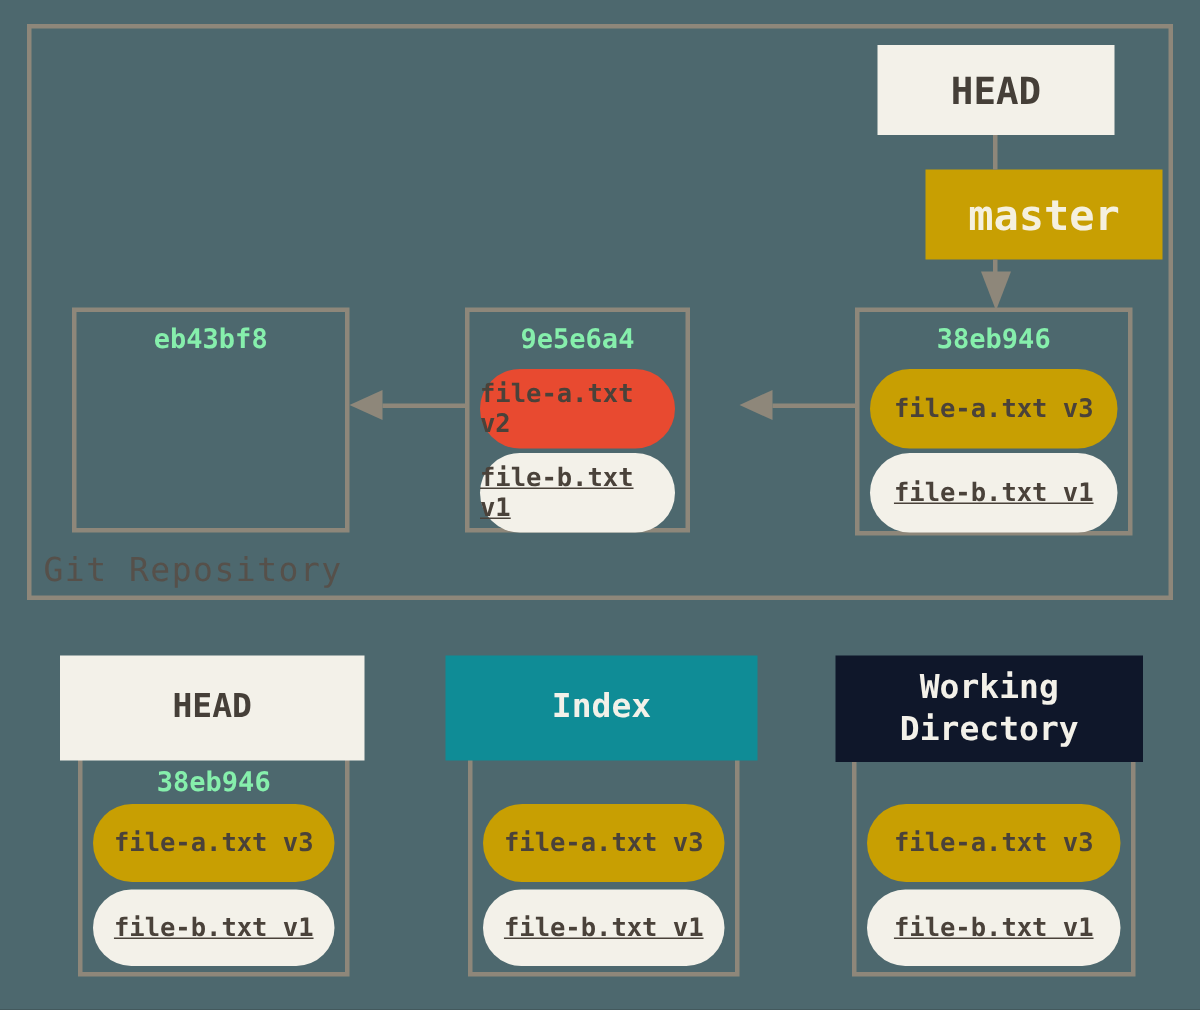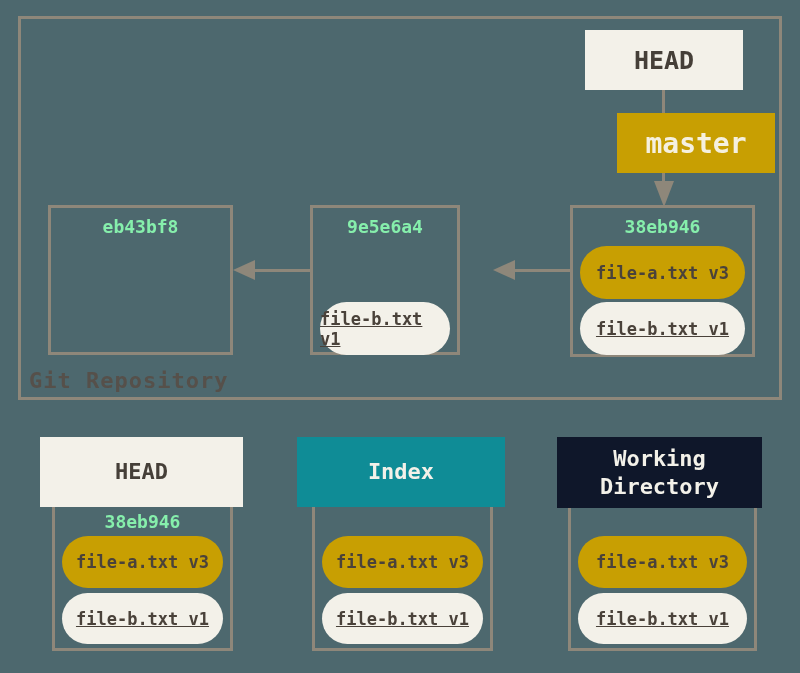--- a/index.html
+++ b/index.html
@@ -5,21 +5,21 @@
   * { margin:0; padding:0; box-sizing:border-box; }
   html,body { background:#3c4f53; }
   body { font-family:"DejaVu Sans Mono","Liberation Mono",monospace; }
   .canvas { position:relative; width:800px; height:673px; background:#4D686E; overflow:hidden; }
   .abs { position:absolute; }
   .bordered { border:3px solid #8E877A; }
   .center { display:flex; align-items:center; justify-content:center; text-align:center; }
 
   
   .repo { left:18px; top:16px; width:764px; height:384px; }
-  .repo-label { position:absolute; left:8px; bottom:4px; font-size:22px; font-weight:bold; color:#56504A; letter-spacing:1px; }
+  .repo-label { position:absolute; left:8px; bottom:4px; font-size:22px; font-weight:normal; color:#56504A; letter-spacing:1px; }
 
   
   .head-top { left:585px; top:30px; width:158px; height:60px; font-size:25px; font-weight:bold; }
   .master   { left:585px; top:113px; width:158px; height:60px; font-size:28px; font-weight:bold;margin-left:32px; }
 
   
   .vline { position:absolute; width:3px; background:#8E877A; }
   .vl1 { left:662px; top:90px;  height:23px; }
   .vl2 { left:662px; top:173px; height:10px; }
   .arrow-down { position:absolute; left:654px; top:181px; width:0; height:0;
@@ -73,20 +73,21 @@
   <div class="vline vl1"></div>
   <div class="vline vl2"></div>
   <div class="arrow-down"></div>
 
   <div class="abs bordered commit c1">
     <div class="hash">eb43bf8</div>
   </div>
 
   <div class="abs bordered commit c2">
     <div class="hash">9e5e6a4</div>
+    <div class="pill p1" style="background: rgb(232, 74, 48);">file-a.txt v2</div>
     <div class="pill p2" style="background: rgb(243, 241, 233);">file-b.txt v1</div>
   </div>
 
   <div class="abs bordered commit c3">
     <div class="hash">38eb946</div>
     <div class="pill p1" style="background: rgb(200, 159, 2);">file-a.txt v3</div>
     <div class="pill p2" style="background: rgb(243, 241, 233);">file-b.txt v1</div>
   </div>
 
   <div class="hline hl1"></div>

